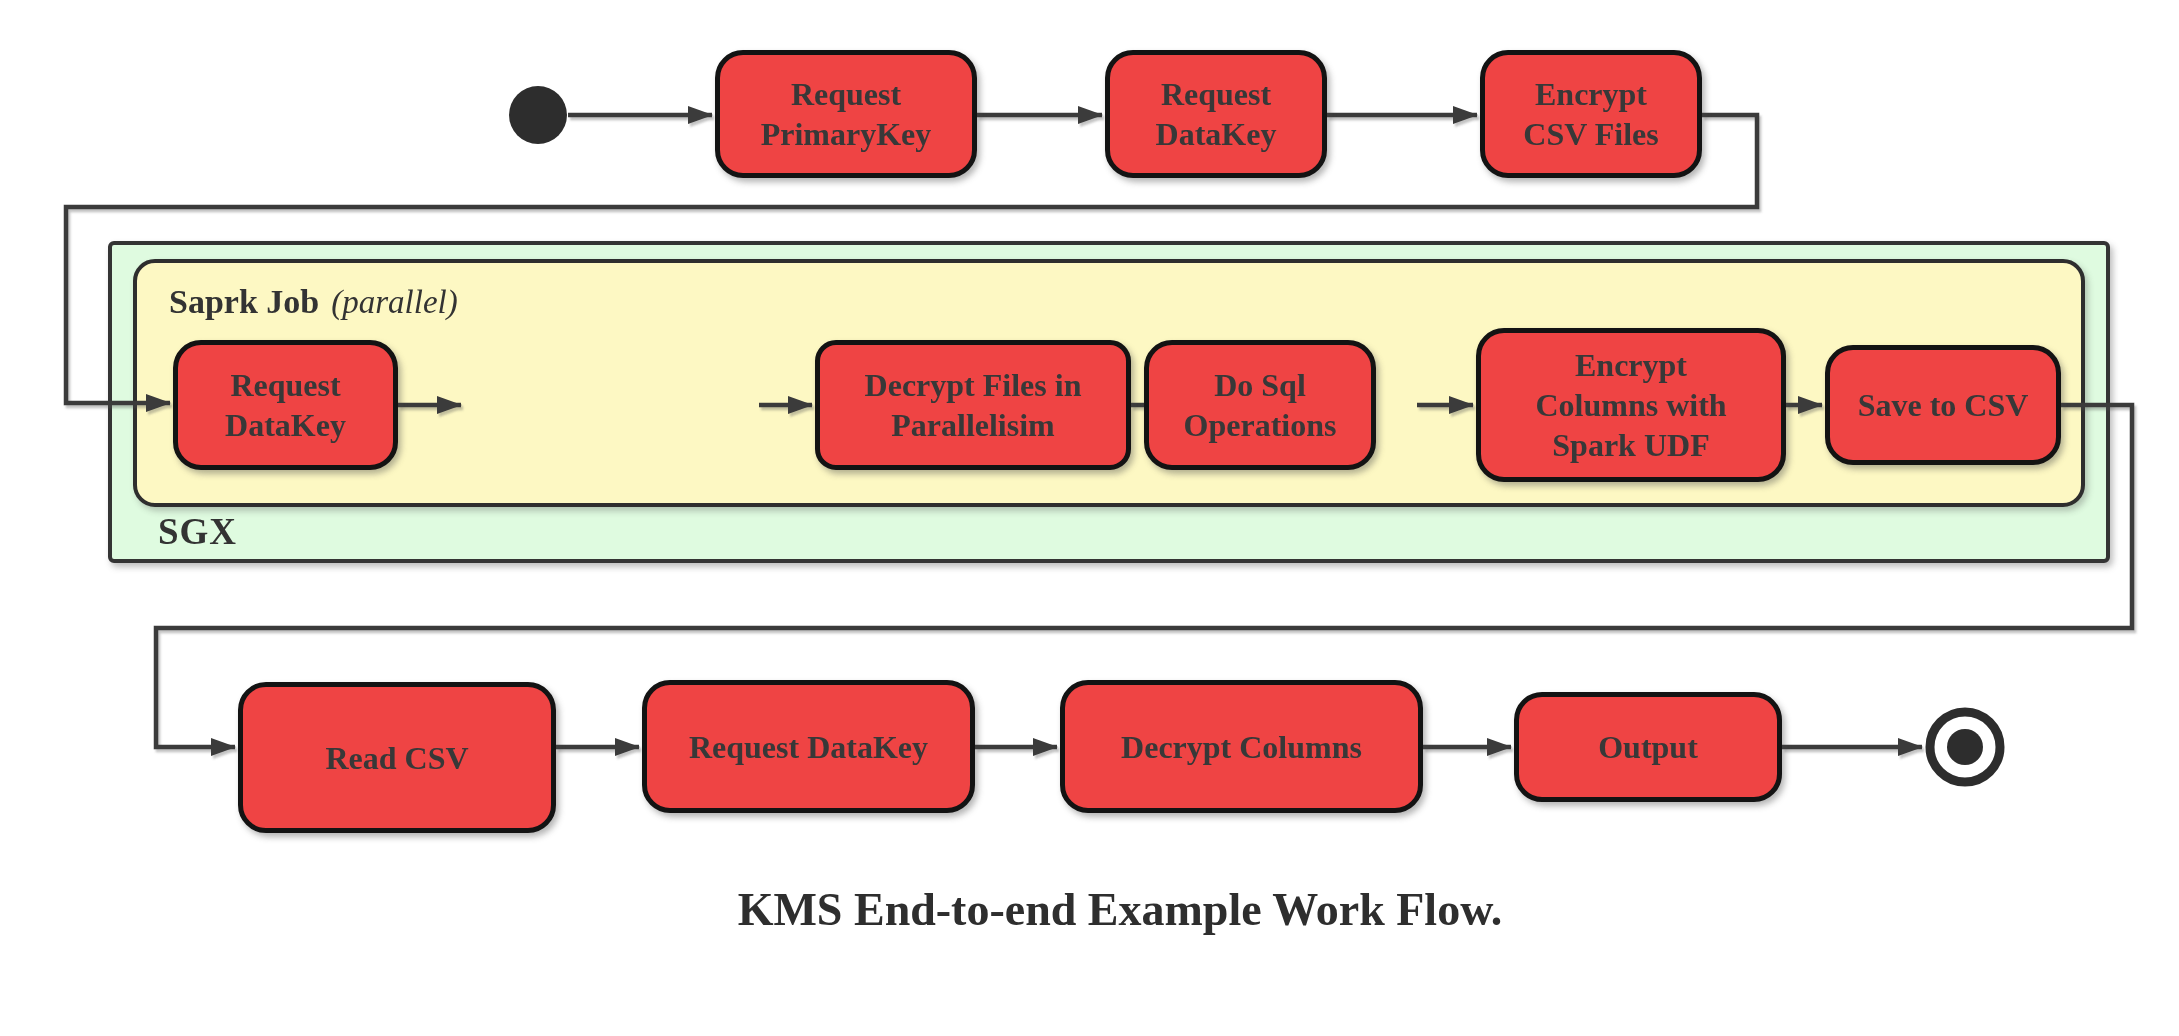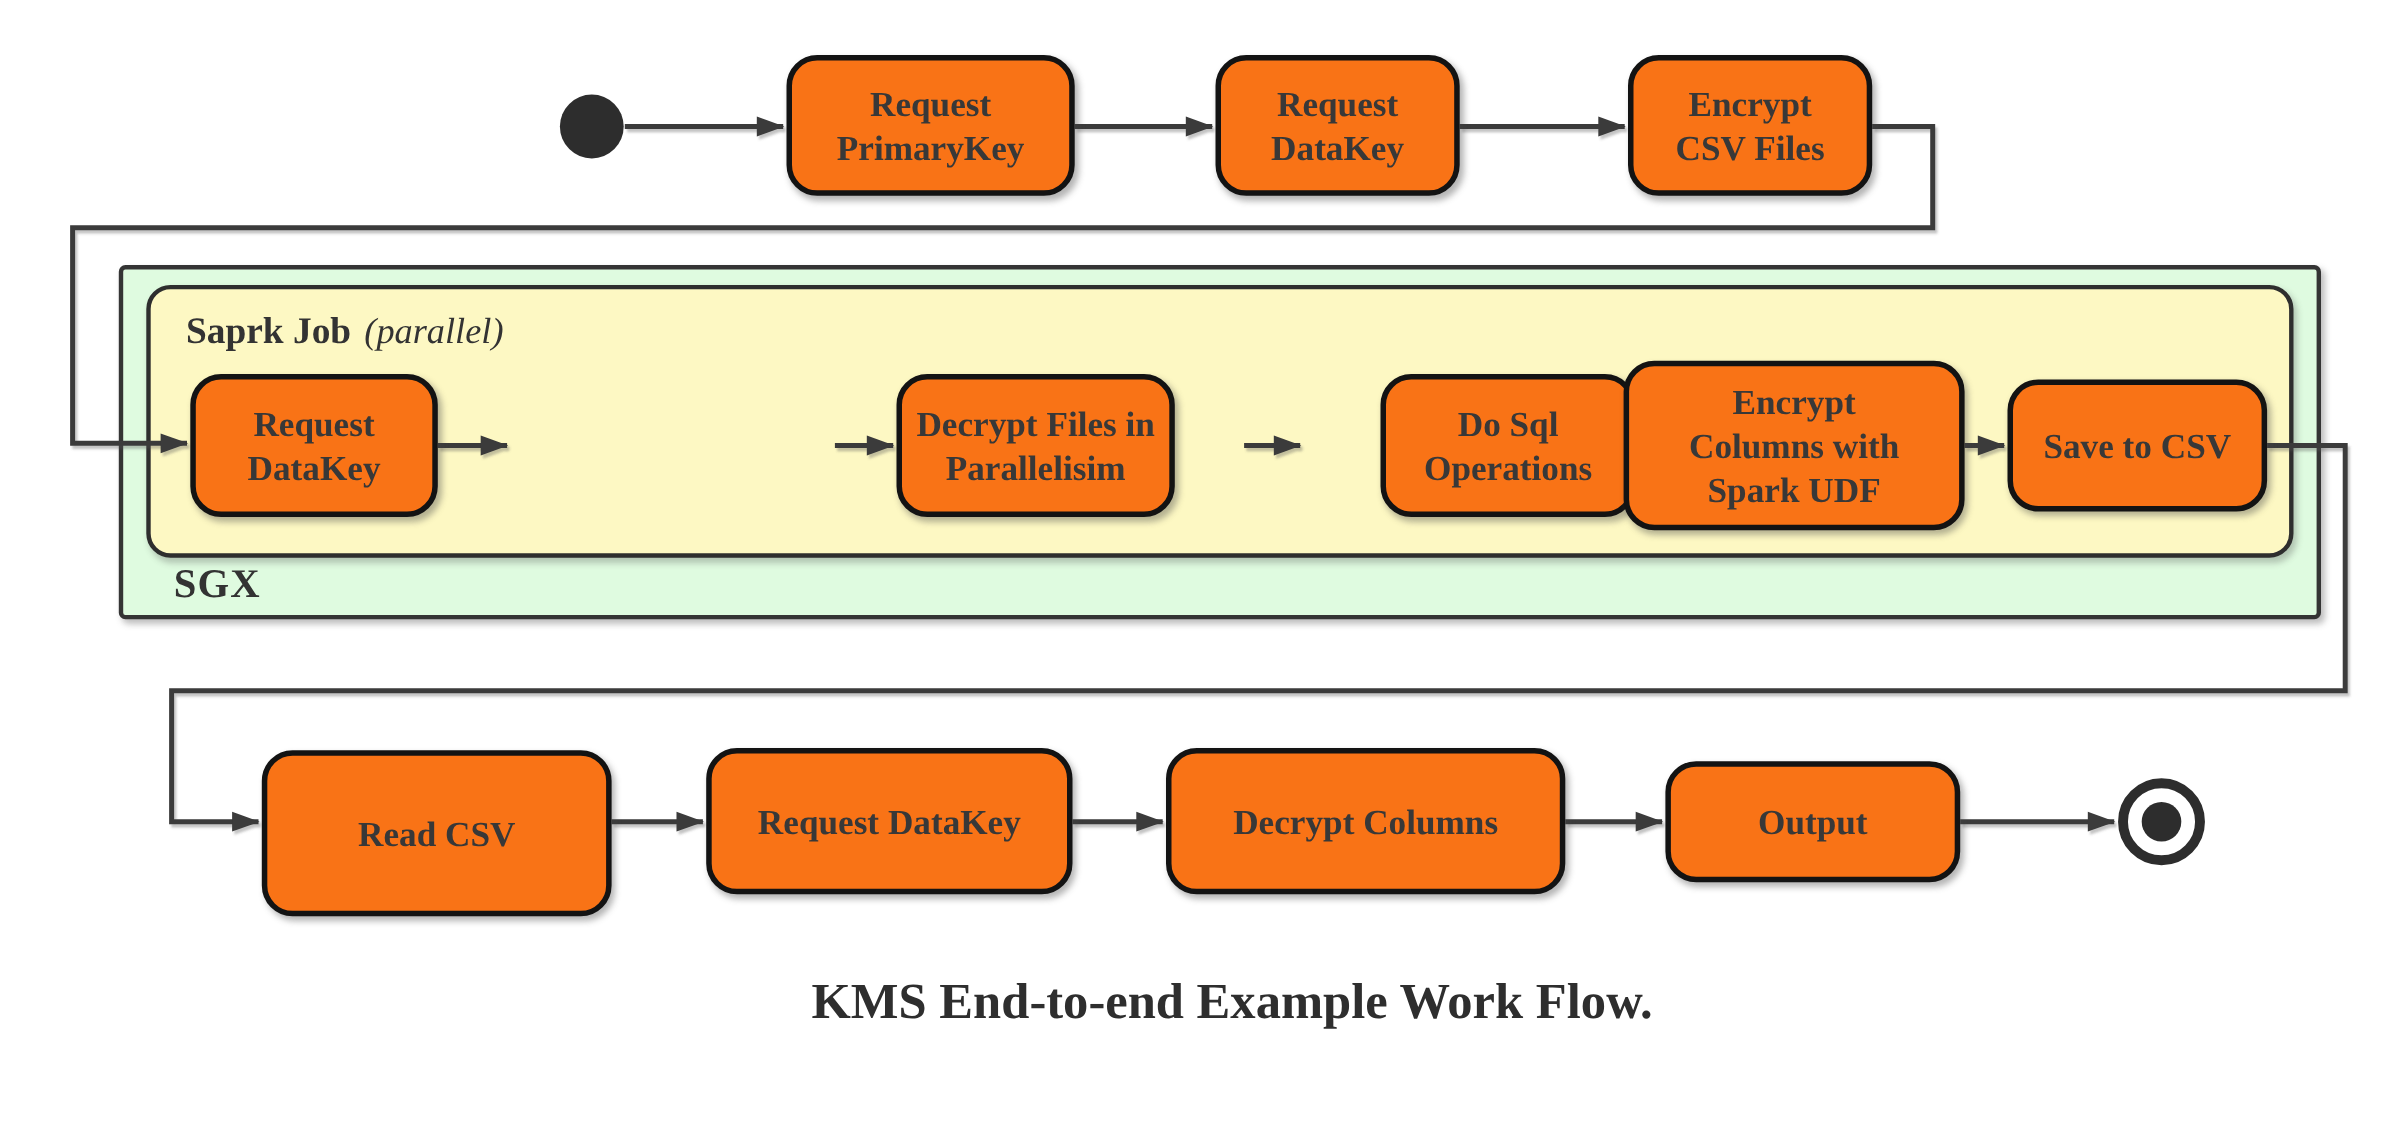--- a/index.html
+++ b/index.html
@@ -25,21 +25,21 @@
   }
   .spark-label{
     position:absolute;left:32px;top:20px;font-size:34px;color:#333;white-space:nowrap;
   }
   .spark-label b{font-weight:bold;margin-top:16px;}
   .spark-label i{font-weight:normal;margin-left:12px;font-size:33px;}
 
   
   .node{
     position:absolute;box-sizing:border-box;
-    background:#f97316;border:5px solid #131313;border-radius:28px;
+    background:#ef4444;border:5px solid #131313;border-radius:28px;
     display:flex;align-items:center;justify-content:center;
     text-align:center;white-space:pre-line;
     font-weight:bold;font-size:32px;line-height:40px;color:#383838;
     box-shadow:3px 4px 6px rgba(70,70,70,.4);
     z-index:3;
   }
 
   svg.wires{position:absolute;left:0;top:0;z-index:2;}
 
   .caption{
@@ -99,23 +99,23 @@
 
   <div class="node" style="left:715px;top:50px;width:262px;height:128px;">Request
 PrimaryKey</div>
   <div class="node" style="left:1105px;top:50px;width:222px;height:128px;">Request
 DataKey</div>
   <div class="node" style="left:1480px;top:50px;width:222px;height:128px;">Encrypt
 CSV Files</div>
 
   <div class="node" style="left:173px;top:340px;width:225px;height:130px;">Request
 DataKey</div>
-  <div class="node" style="left:815px;top:340px;width:253px;height:130px;">Decrypt Files in
+  <div class="node" style="left:815px;top:340px;width:316px;height:130px;border-radius:21px;">Decrypt Files in
 Parallelisim</div>
-  <div class="node" style="left:1255px;top:340px;width:232px;height:130px;">Do Sql
+  <div class="node" style="left:1144px;top:340px;width:232px;height:130px;">Do Sql
 Operations</div>
   <div class="node" style="left:1476px;top:328px;width:310px;height:154px;">Encrypt
 Columns with
 Spark UDF</div>
   <div class="node" style="left:1825px;top:345px;width:236px;height:120px;">Save to CSV</div>
 
   <div class="node" style="left:238px;top:682px;width:318px;height:151px;">Read CSV</div>
   <div class="node" style="left:642px;top:680px;width:333px;height:133px;">Request DataKey</div>
   <div class="node" style="left:1060px;top:680px;width:363px;height:133px;">Decrypt Columns</div>
   <div class="node" style="left:1514px;top:692px;width:268px;height:110px;">Output</div>

